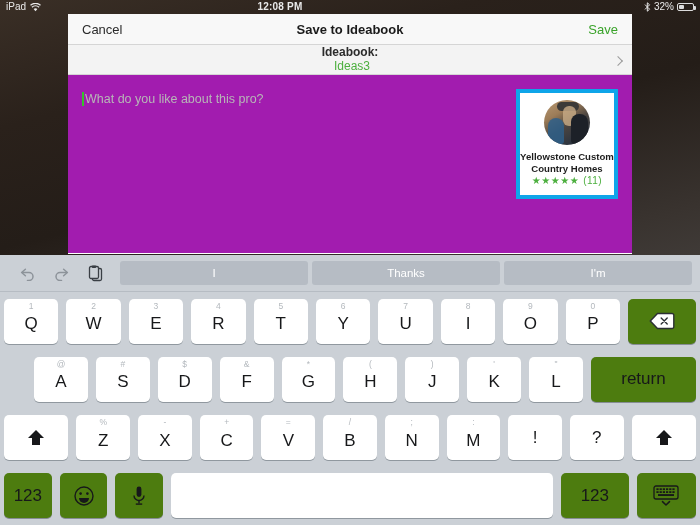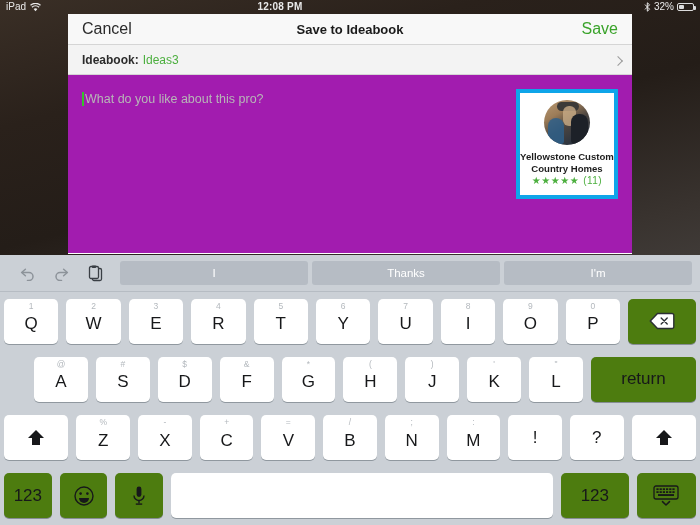--- a/index.html
+++ b/index.html
@@ -34,29 +34,29 @@
 
   
   #sheet {
     position: absolute; left: 68px; top: 14px; width: 564px; height: 240px;
     background: #ffffff; z-index: 20; overflow: hidden;
   }
   #navbar {
     height: 31px; background: #f8f8f8; border-bottom: 1px solid #d5d5d5;
     display: flex; align-items: center; position: relative;
   }
-  .nav-btn { font-size: 16px; color: #2b2b2b; padding: 0 14px; text-align: center; }
+  .nav-btn { font-size: 13px; color: #2b2b2b; padding: 0 14px; text-align: center; }
   .nav-btn.save { color: #3aa32a; position: absolute; right: 0; }
   .nav-title {
     position: absolute; left: 0; width: 100%; text-align: center;
     font-size: 13px; color: #1a1a1a; font-weight: bold; pointer-events: none;
   }
   #ideabook-row {
     height: 30px; background: #f3f3f3; border-bottom: 1px solid #d5d5d5;
-    display: flex; align-items: center; padding: 0 14px; position: relative;
+    display: flex; align-items: center; padding: 0 14px; position: relative; flex-direction: column;
   }
   .ib-label { font-size: 12px; color: #2b2b2b; font-weight: bold; }
   .ib-value { font-size: 12px; color: #4caf3e; margin-left: 4px; }
   .chevron-right {
     position: absolute; right: 13px; top: 50%; transform: translateY(-50%);
     width: 7px; height: 7px; border-right: 1.6px solid #9a9a9a; border-top: 1.6px solid #9a9a9a;
     rotate: 45deg;
   }
   #compose {
     position: relative; height: 178px; background: #a21caf; padding: 14px 14px 0 14px;

